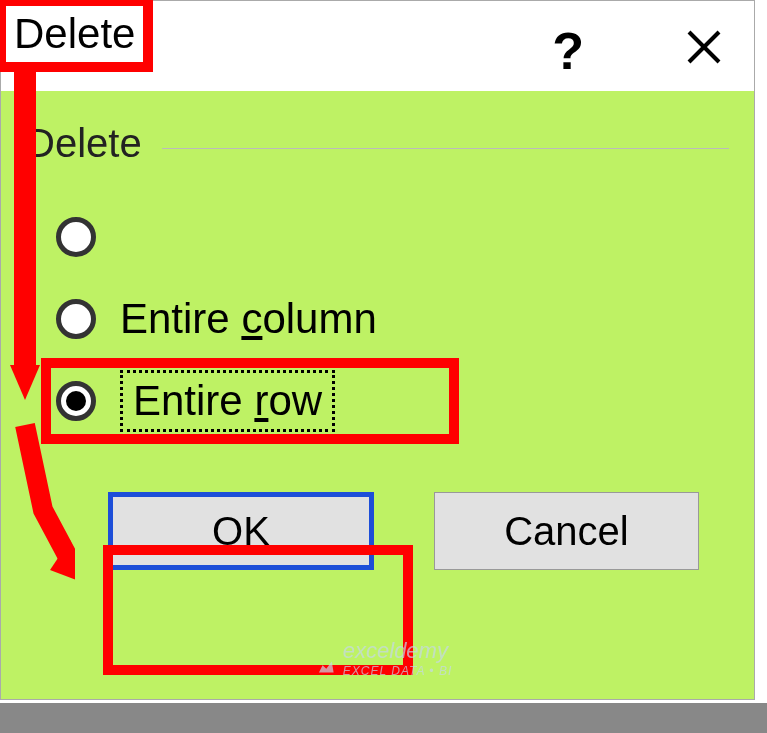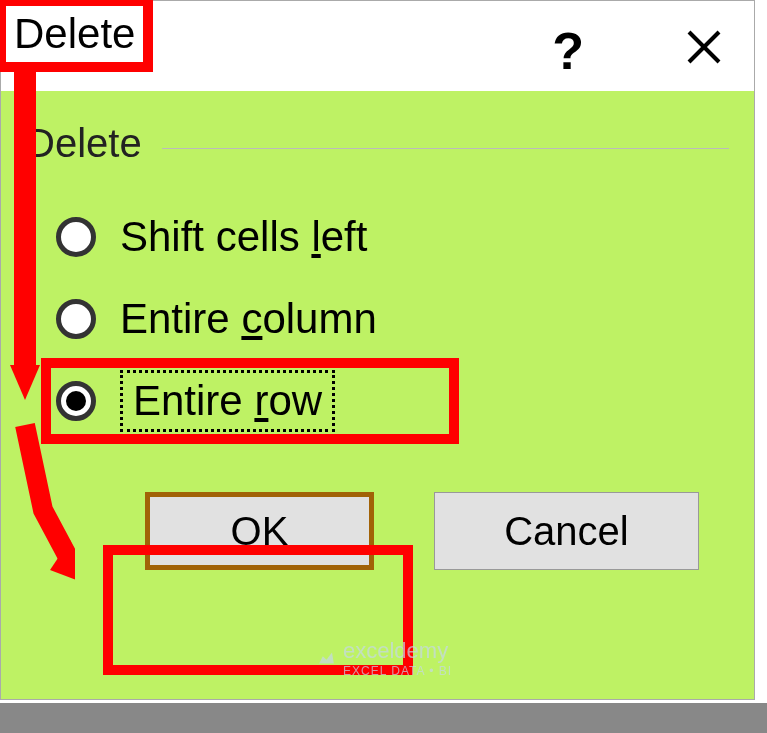--- a/index.html
+++ b/index.html
@@ -144,22 +144,22 @@
       background: #e1e1e1;
       border: 1px solid #999;
       font-size: 40px;
       color: #000;
       cursor: pointer;
       display: flex;
       align-items: center;
       justify-content: center;
     }
     .btn.ok {
-      border: 5px solid #a16207;
-      width: 229px;
+      border: 5px solid #1d4ed8;
+      width: 266px;
       text-align: right;
     }
     .ok-highlight {
       position: absolute;
       border: 10px solid #ff0000;
       pointer-events: none;
     }
     .arrow-svg {
       position: absolute;
       pointer-events: none;
@@ -167,22 +167,23 @@
     }
     .watermark {
       position: absolute;
       bottom: 55px;
       left: 50%;
       transform: translateX(-50%);
       font-size: 22px;
       color: #c5d8e8;
       opacity: 0.7;
       display: flex;
-      align-items: center;
+      align-items: flex-end;
       gap: 6px;
+      font-style: italic;
     }
     .watermark-sub {
       font-size: 12px;
       letter-spacing: 1px;
     }
     .watermark-icon {
       width: 22px;
       height: 22px;
     }
     .gray-bottom {
@@ -216,21 +217,20 @@
 
   <div class="body">
     <div class="group-label">
       <span>Delete</span>
       <div class="group-line"></div>
     </div>
 
     <div class="radio-group">
       <div class="radio-row">
         <div class="radio-input"></div>
-        <span class="radio-label">Shift cells <span class="underline">l</span>eft</span>
       </div>
 
 
       <div class="radio-row">
         <div class="radio-input"></div>
         <span class="radio-label">Entire <span class="underline">c</span>olumn</span>
       </div>
 
       <div class="radio-row" style="position:relative;">
         <div class="highlight-row"></div>

